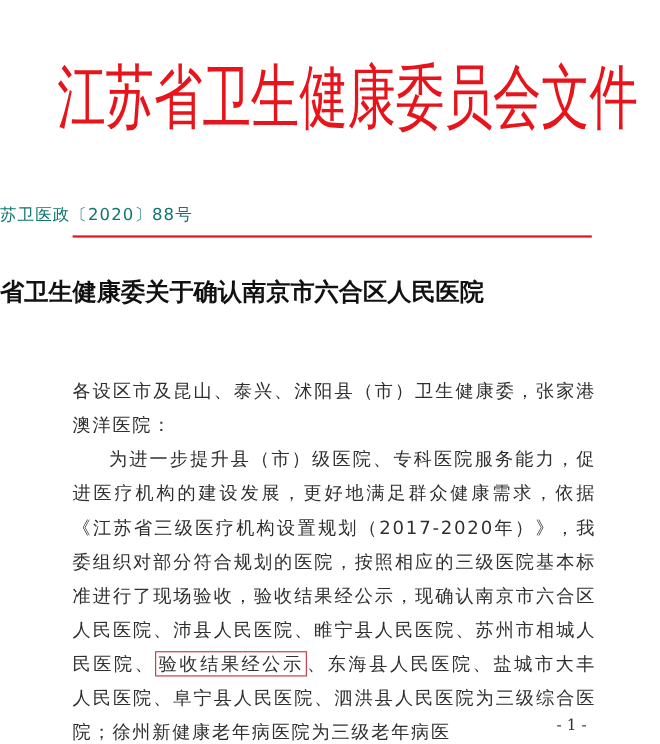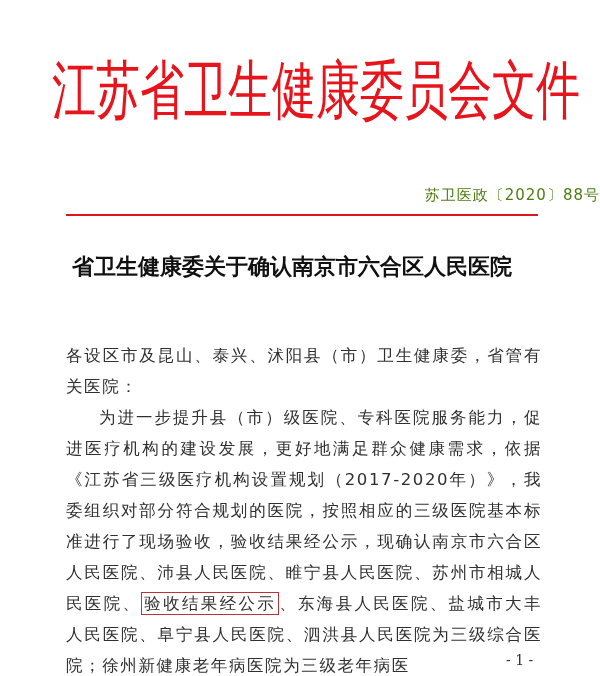--- a/index.html
+++ b/index.html
@@ -32,40 +32,40 @@
       font-size: 44px;
       line-height: 1;
       transform: scaleY(1.45);
       letter-spacing: 0;
     }
     .docnum {
       position: absolute;
       left: 0;
       top: 186px;
       width: 600px;
-      text-align: right;
+      text-align: left;
       font-family: "DejaVu Sans", "Liberation Sans", sans-serif;
       font-size: 15px;
       letter-spacing: 1px;
-      color: #4d7c0f;
+      color: #0f766e;
     }
     .redline {
       position: absolute;
       left: 66px;
       top: 214px;
       width: 472px;
       height: 2px;
       background: #e0141c;
     }
     .title {
       position: absolute;
       left: 0;
       top: 250px;
       width: 512px;
-      text-align: right;
+      text-align: left;
       font-family: "DejaVu Serif", "Liberation Serif", serif;
       font-weight: bold;
       font-size: 22px;
       line-height: 32px;
       color: #111111;
     }
     .body-text {
       position: absolute;
       left: 66px;
       top: 340px;
@@ -116,17 +116,17 @@
 
 <div class="docnum">苏卫医政〔2020〕88号</div>
 
 <div class="redline"></div>
 
 <div class="title">
   <div>省卫生健康委关于确认南京市六合区人民医院</div>
 </div>
 
 <div class="body-text">
-  <p>各设区市及昆山、泰兴、沭阳县（市）卫生健康委，省管有关医院：</p>
+  <p>各设区市及昆山、泰兴、沭阳县（市）卫生健康委，张家港澳洋医院：</p>
   <p class="indent"><span>为进一步提升县（市）级医院、专科医院服务能力，促进医疗机构的建设发展，更好地满足群众健康需求，依据《江苏省三级医疗机构设置规划（2017-2020年）》，我委组织对部分符合规划的医院，按照相应的三级医院基本标准进行了现场验收，验收结果经公示，现确认南京市六合区人民医院、沛县人民医院、睢宁县人民医院、苏州市相城人民医院、</span><span class="highlight">验收结果经公示</span><span>、东海县人民医院、盐城市大丰人民医院、阜宁县人民医院、泗洪县人民医院为三级综合医院；徐州新健康老年病医院为三级老年病医</span></p>
 </div>
 
 <div class="page-number">- 1 -</div>
 
 </body></html>

